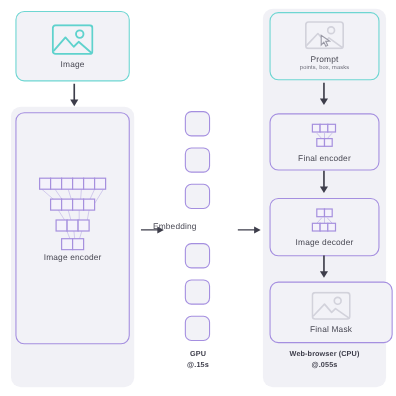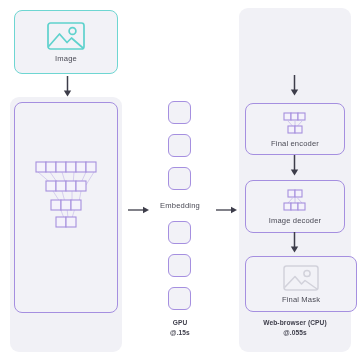--- a/index.html
+++ b/index.html
@@ -127,21 +127,20 @@
   #emb-2 { top: 167px; }
   #emb-3 { top: 221px; }
   #emb-4 { top: 254px; }
   #emb-5 { top: 287px; }
 
   #embedding-label {
     position: absolute;
     left: 139px;
     top: 201px;
     width: 82px;
-    text-align: center;
     font-size: 7.6px;
     color: #4a4a55;
     letter-spacing: .15px;
   }
   .harrow {
     position: absolute;
     width: 22px;
     height: 10px;
     top: 201px;
   }
@@ -196,20 +195,21 @@
 
           <rect x="22" y="42" width="10" height="10"></rect>
           <rect x="32" y="42" width="10" height="10"></rect>
           <rect x="42" y="42" width="10" height="10"></rect>
 
           <rect x="27" y="59" width="10" height="10"></rect>
           <rect x="37" y="59" width="10" height="10"></rect>
         </g>
       </svg>
     </span>
+    <div class="box-label" id="ie-label">Image encoder</div>
   </div>
 
   <div class="panel-caption" id="caption-gpu">
     <div>GPU</div>
     <div>@.15s</div>
   </div>
 
   <span class="harrow" id="harrow-left">
     <svg width="22" height="10" viewBox="0 0 22 10">
       <line x1="0" y1="5" x2="16" y2="5" stroke="#3d3d4a" stroke-width="1.3"></line>
@@ -227,20 +227,32 @@
 
   <span class="harrow" id="harrow-right">
     <svg width="22" height="10" viewBox="0 0 22 10">
       <line x1="0" y1="5" x2="16" y2="5" stroke="#3d3d4a" stroke-width="1.3"></line>
       <path d="M15 1.8 L21 5 L15 8.2 Z" fill="#3d3d4a"></path>
     </svg>
   </span>
 
   <div class="panel" id="panel-browser"></div>
 
+  <div class="box teal" id="box-prompt">
+    <span>
+      <svg class="pic-icon" width="36" height="26" viewBox="0 0 36 26">
+        <rect x="1" y="1" width="34" height="24" rx="2.5" fill="none" stroke="#d2d2db" stroke-width="1.5"></rect>
+        <circle cx="24" cy="8.5" r="3.1" fill="none" stroke="#d2d2db" stroke-width="1.5"></circle>
+        <path d="M2 22 L12 11.5 L18.5 19 L22 15.5 L34 24" fill="none" stroke="#d2d2db" stroke-width="1.5" stroke-linejoin="round" stroke-linecap="round"></path>
+        <path d="M15 13 L15 22 L17.4 19.3 L19.2 23 L20.9 22.2 L19.1 18.6 L22.6 18.4 Z" fill="#f2f2f7" stroke="#9a9aa6" stroke-width="1"></path>
+      </svg>
+    </span>
+    <div class="box-label">Prompt</div>
+    <div class="box-sublabel">points, box, masks</div>
+  </div>
 
   <span class="varrow" id="arrow-prompt-to-pe">
     <svg width="11" height="22" viewBox="0 0 11 22">
       <line x1="5.5" y1="0" x2="5.5" y2="16" stroke="#3d3d4a" stroke-width="1.5"></line>
       <path d="M1.8 14.5 L5.5 20.5 L9.2 14.5 Z" fill="#3d3d4a"></path>
     </svg>
   </span>
 
   <div class="box purple" id="box-prompt-encoder">
     <span>

